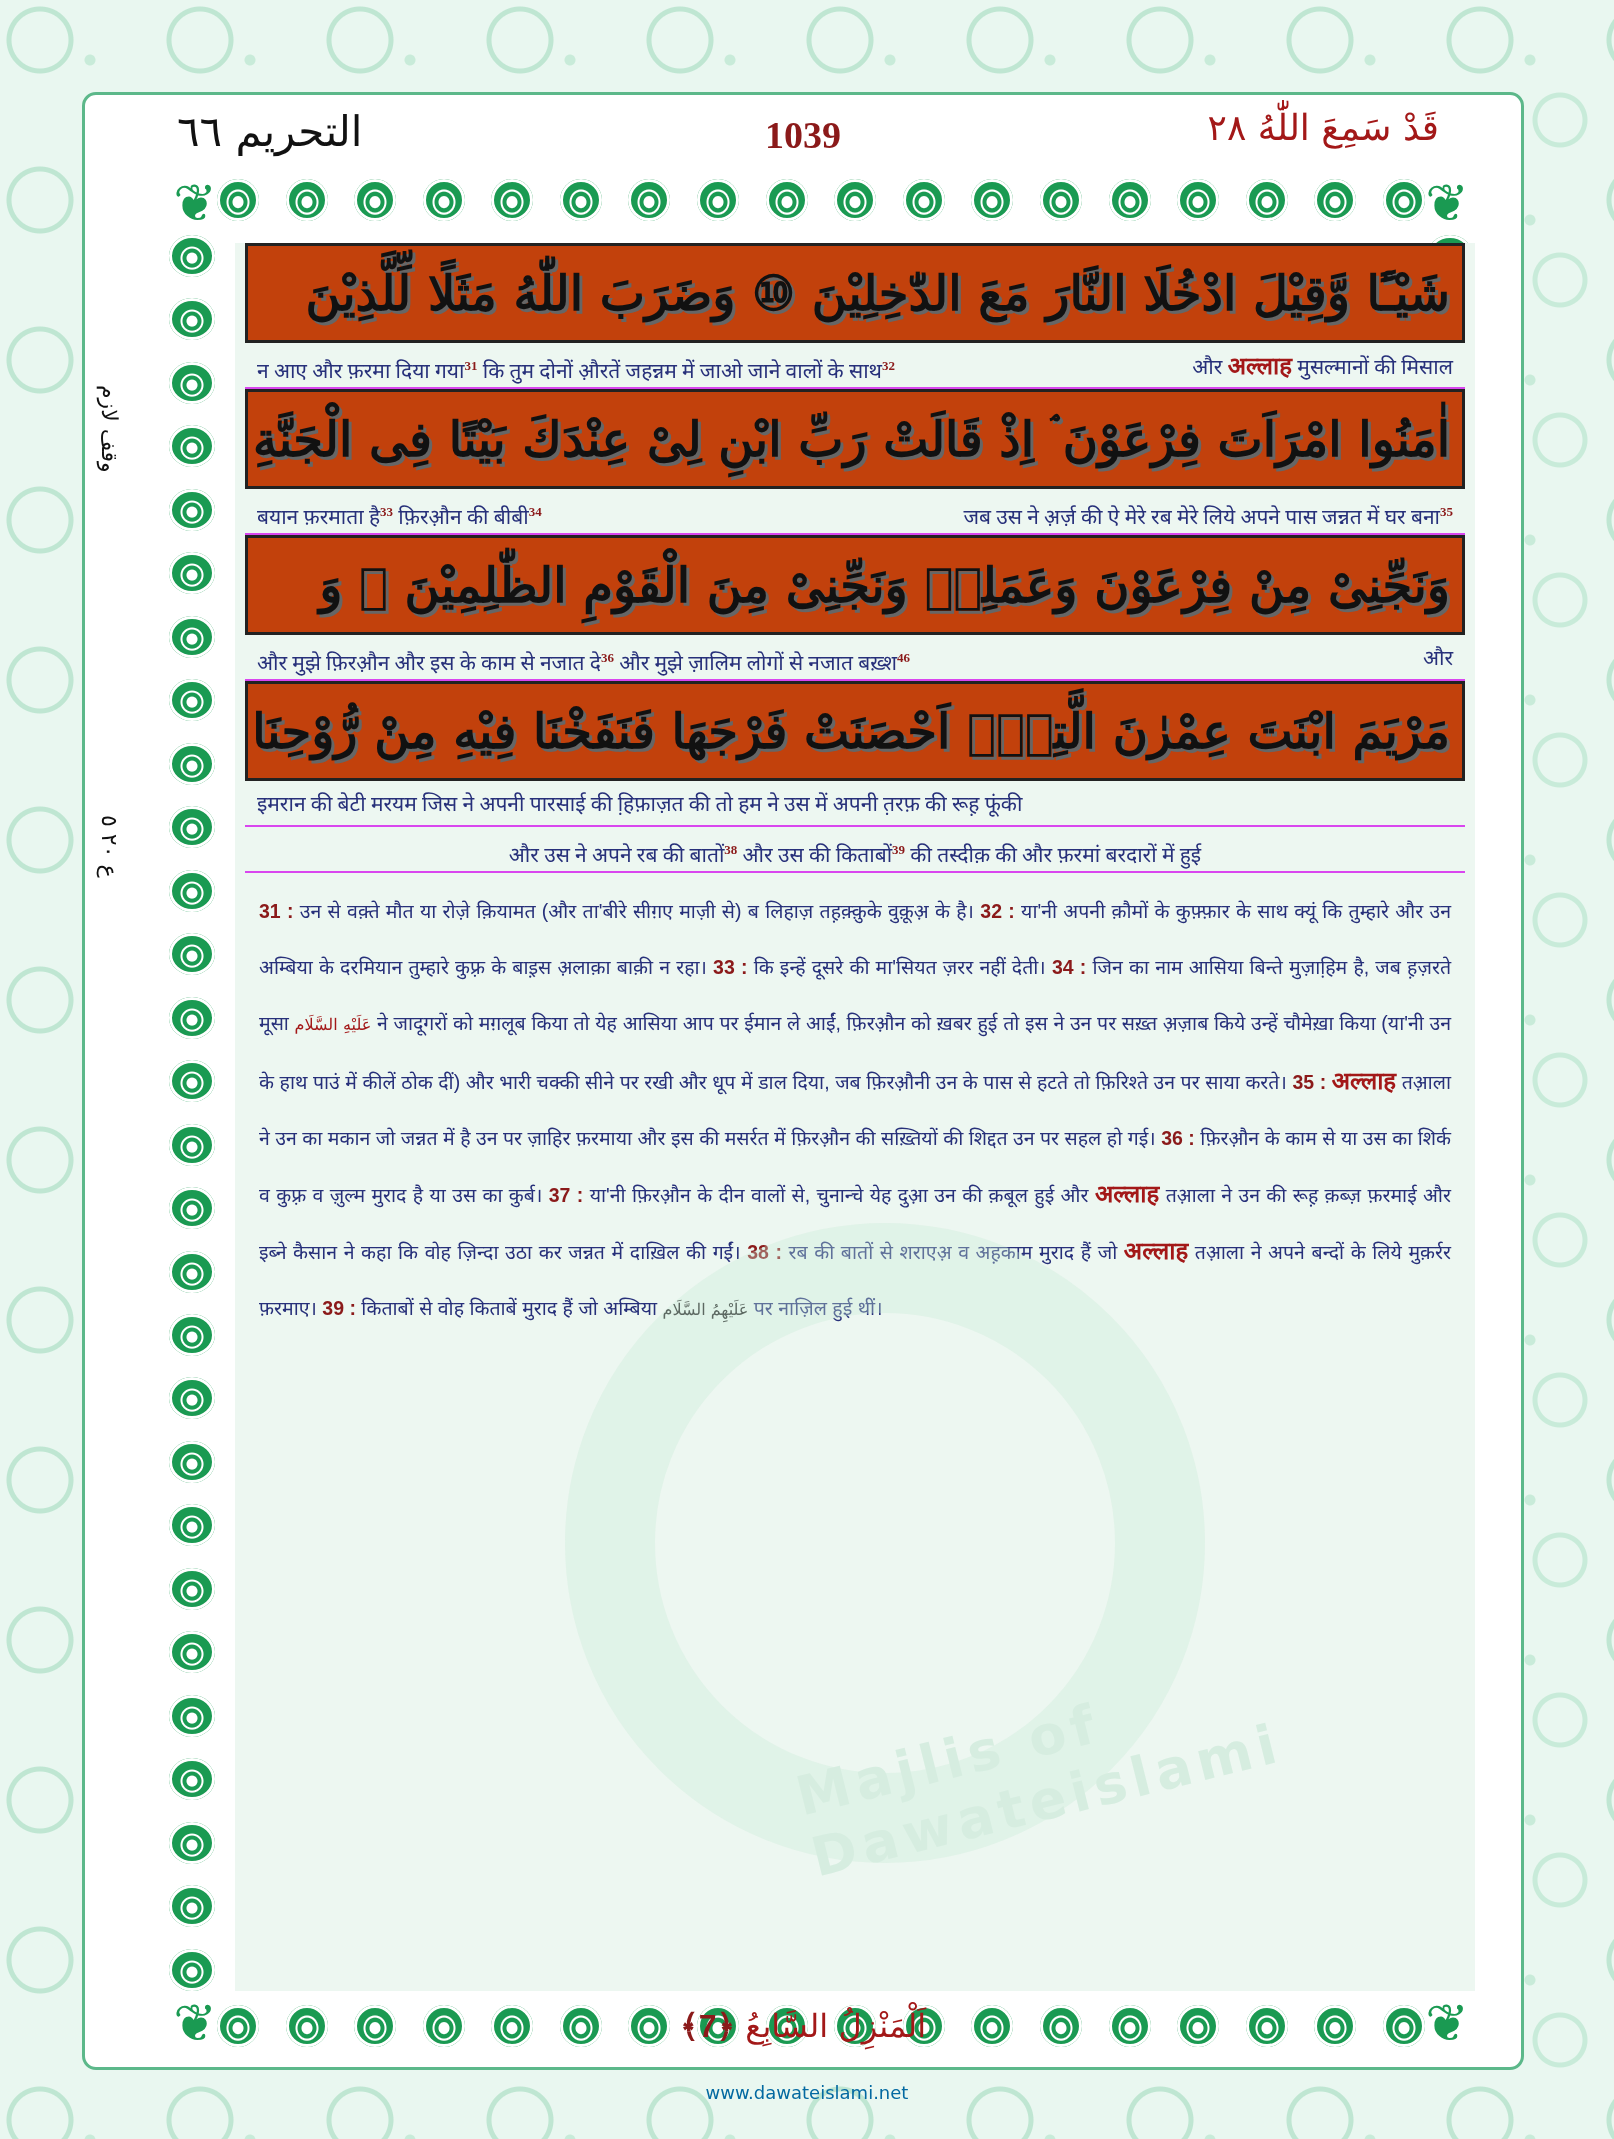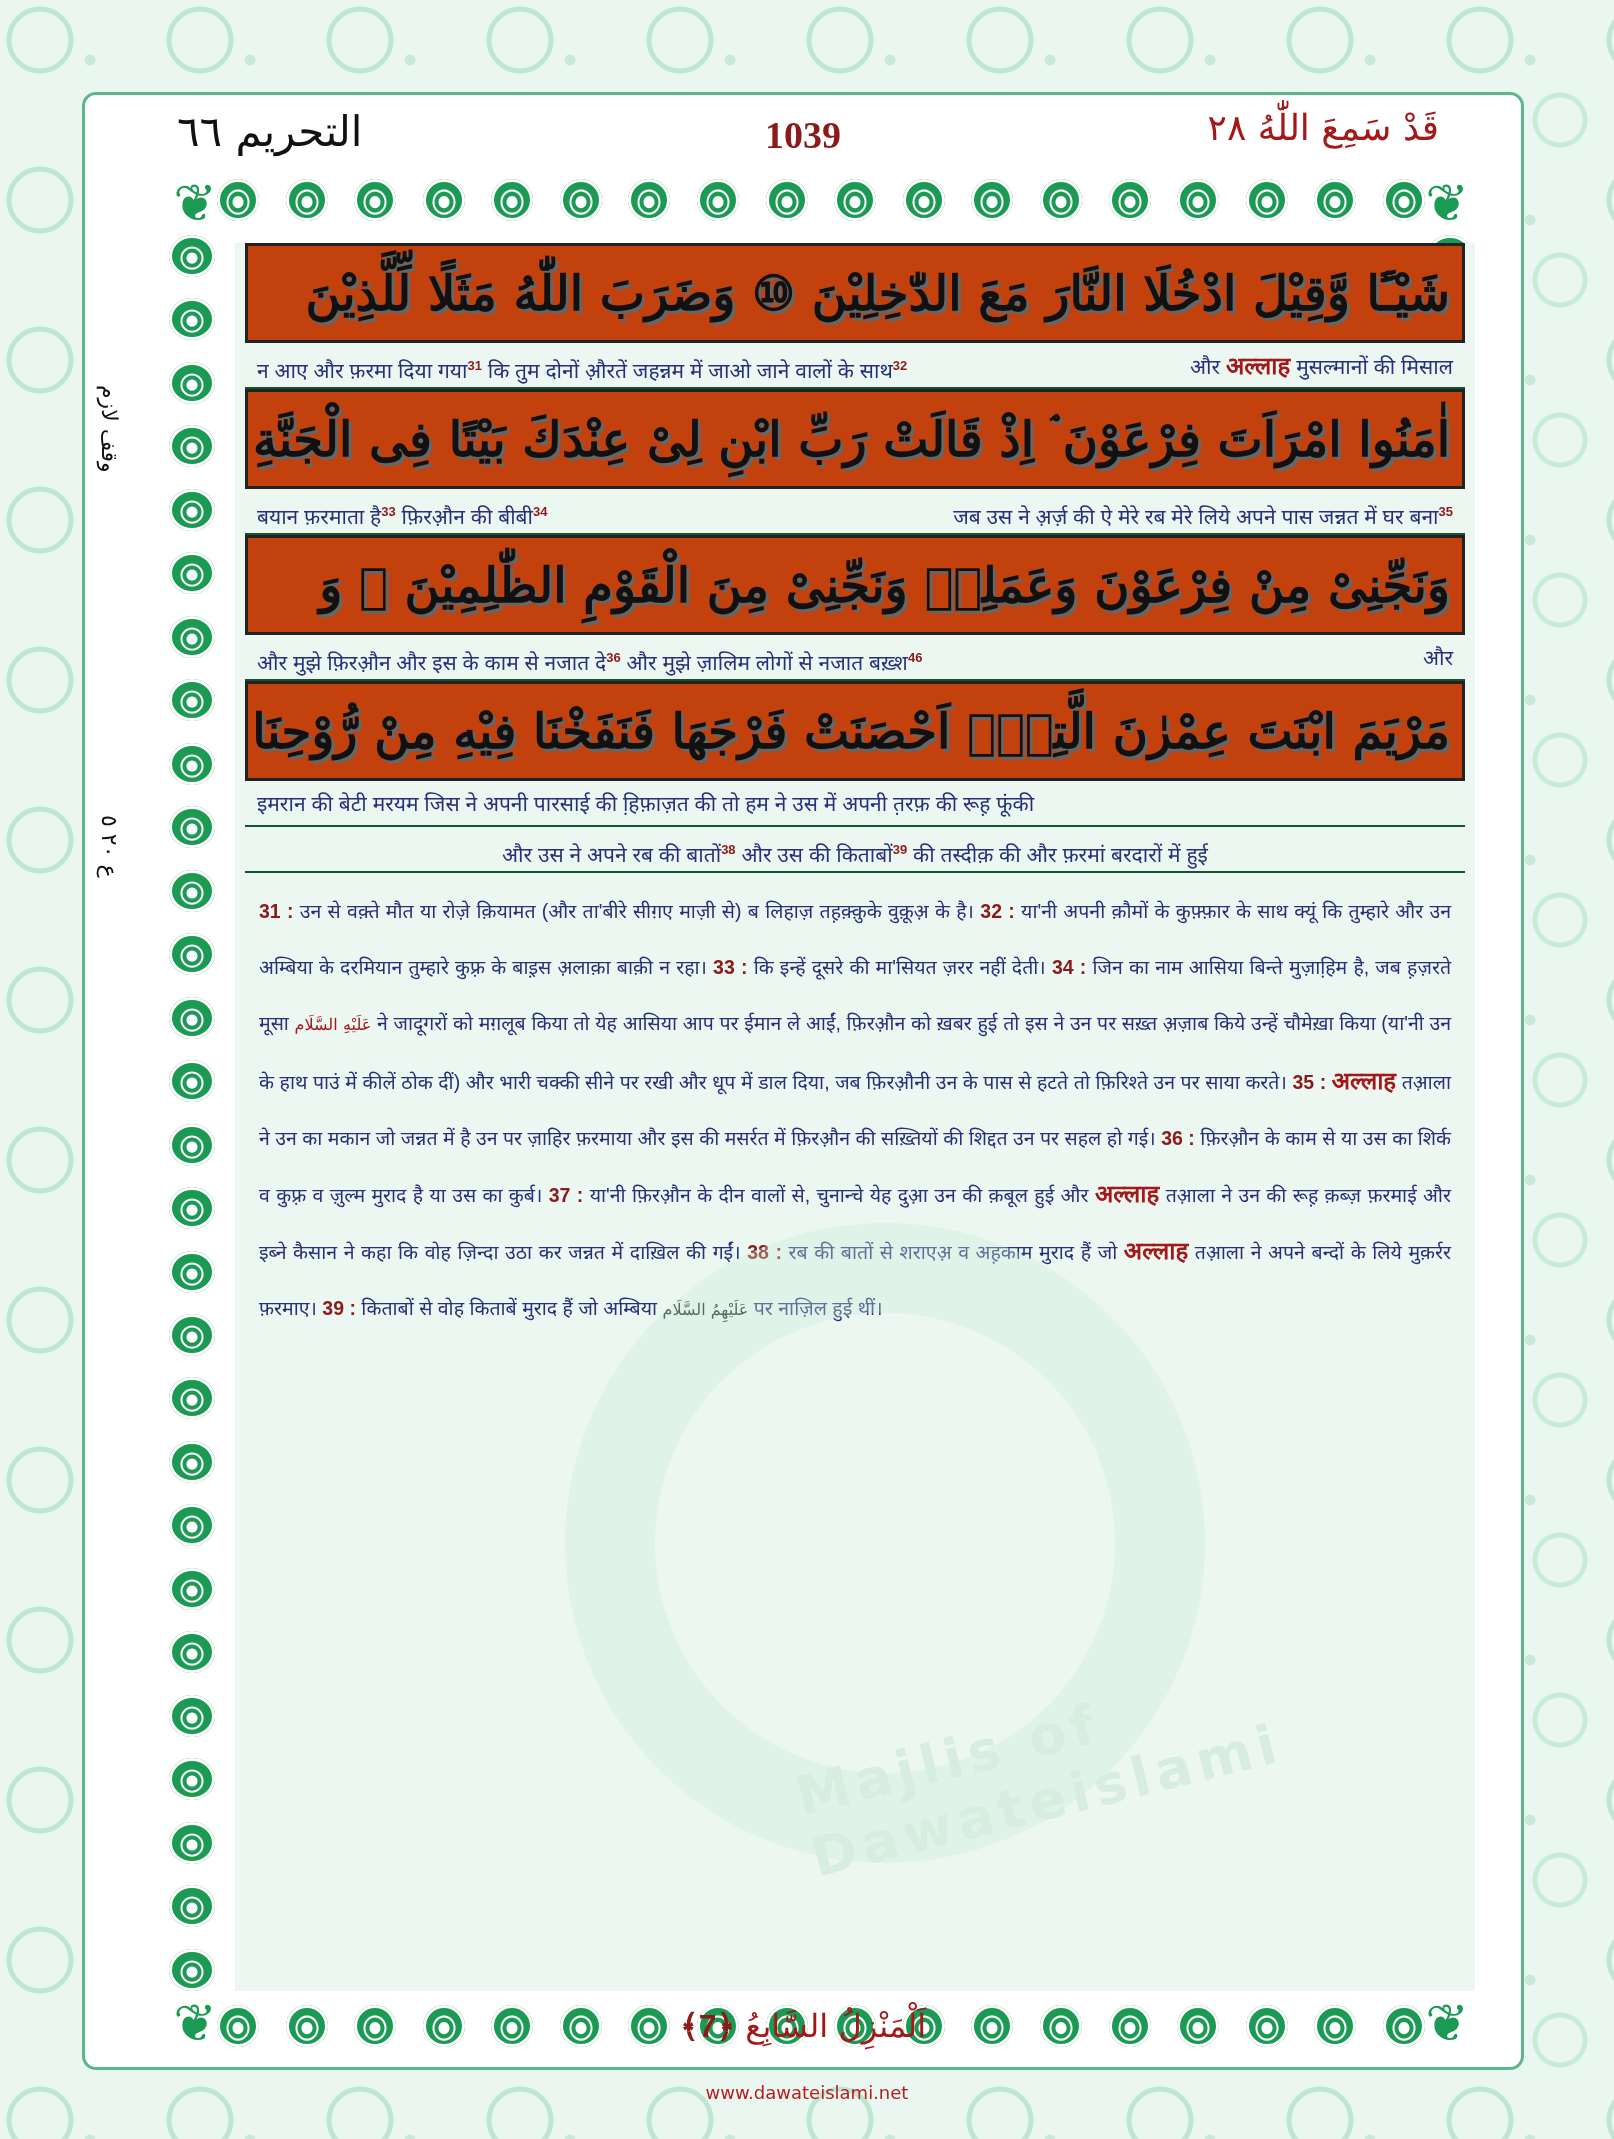--- a/index.html
+++ b/index.html
@@ -59,23 +59,23 @@
   }
   .ayah-box {
     position: relative; margin: 0 10px; border: 3px solid #222; background: #c2410c;
     height: 100px; direction: rtl; text-align: justify;
     font-family: "DejaVu Serif", serif; font-size: 48px; font-weight: bold; color: #111;
     line-height: 94px; padding: 0 12px; white-space: nowrap; overflow: hidden;
     text-shadow: 3px 3px 0 #666;
   }
   .ayah-box.center { text-align: center; }
   .trans {
-    height: 46px; line-height: 46px; padding: 0 12px; font-family: Liberation Sans, sans-serif;
+    height: 46px; line-height: 46px; padding: 0 12px; font-family: Liberation Serif, serif;
     font-size: 21px; color: #27307a; white-space: nowrap; overflow: hidden;
-    display: flex; justify-content: space-between; border-bottom: 2px solid #14532d; margin: 0 10px;
+    display: flex; justify-content: space-between; border-bottom: 2px solid #d946ef; margin: 0 10px;
   }
   .trans.center { justify-content: center; gap: 8px; }
   .trans sup { color: #8b1a1a; font-weight: bold; font-size: 13px; }
   .allah { color: #a31818; font-weight: bold; font-size: 24px; }
   .footnotes {
     margin: 6px 16px 0; padding: 4px 8px; font-family: "Liberation Sans", sans-serif;
     font-size: 19.5px; color: #27307a; line-height: 56px; text-align: justify;
   }
   .footnotes .num { color: #8b1a1a; font-weight: bold; }
   .footnotes .ar { font-family: "DejaVu Serif", serif; color: #a31818; font-size: 16px; }
@@ -92,21 +92,21 @@
     position: absolute; font-family: "DejaVu Serif", serif; font-size: 22px; color: #111;
     writing-mode: vertical-rl;
   }
   .manzil {
     position: absolute; left: 0; right: 0; top: 1912px; text-align: center;
     font-family: "DejaVu Serif", serif; font-size: 32px; color: #a31818; direction: rtl;
   }
   .manzil .badge { font-family: "Liberation Sans", sans-serif; font-weight: bold; color: #8b1a1a; }
   .site {
     position: absolute; left: 0; right: 0; top: 2082px; text-align: center;
-    font-family: "DejaVu Sans", sans-serif; font-size: 18px; color: #b91c1c;
+    font-family: "DejaVu Sans", sans-serif; font-size: 18px; color: #0369a1;
   }
 </style>
 </head>
 <body>
 
 <div class="page">
   <div class="hdr">
     <div class="hdr-left">التحریم ٦٦</div>
     <div class="hdr-center">1039</div>
     <div class="hdr-right">قَدْ سَمِعَ اللّٰهُ ٢٨</div>

